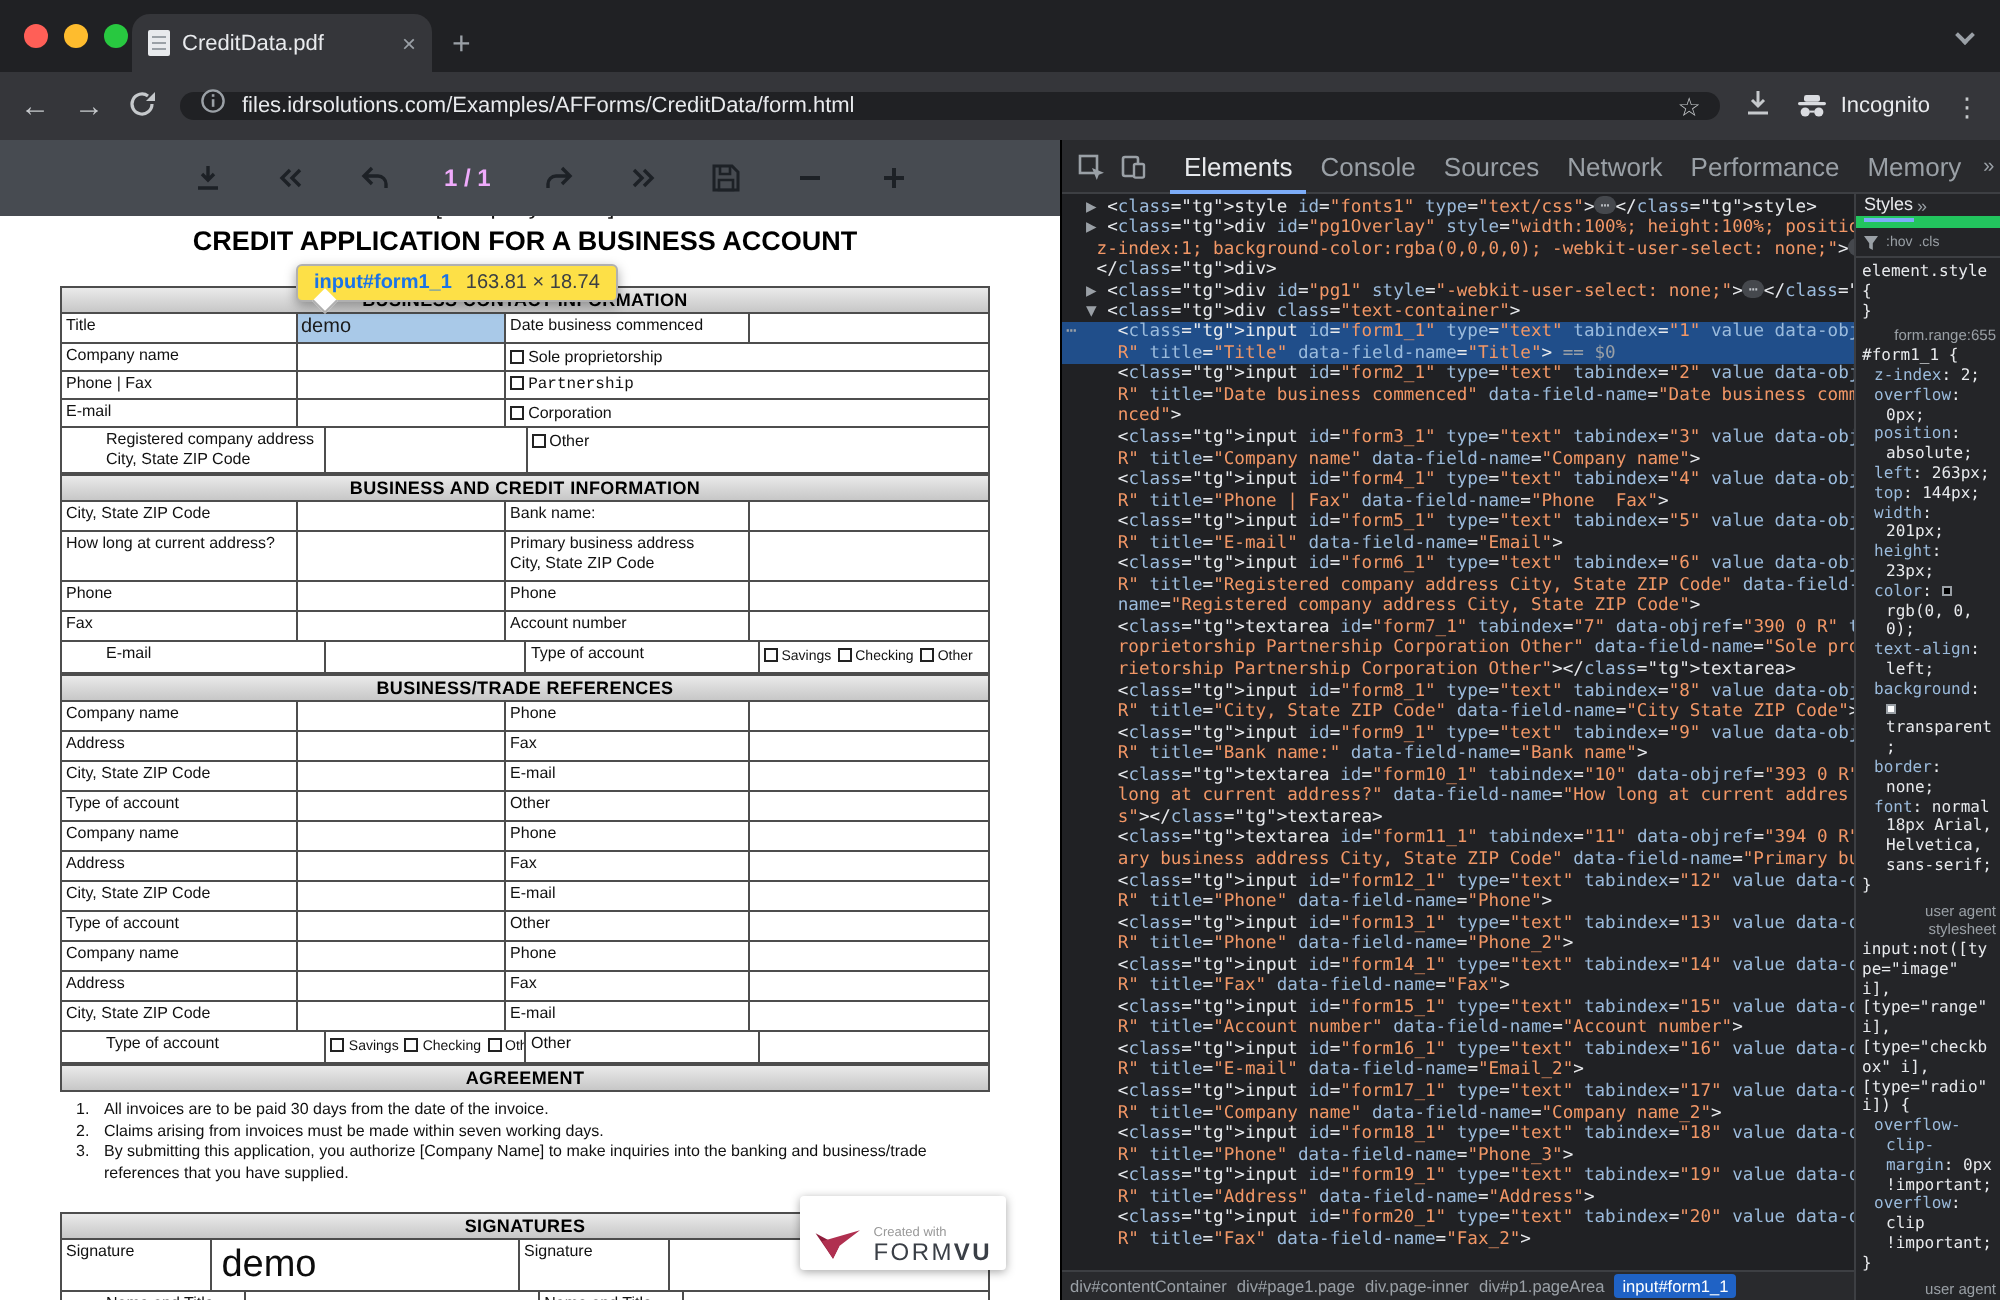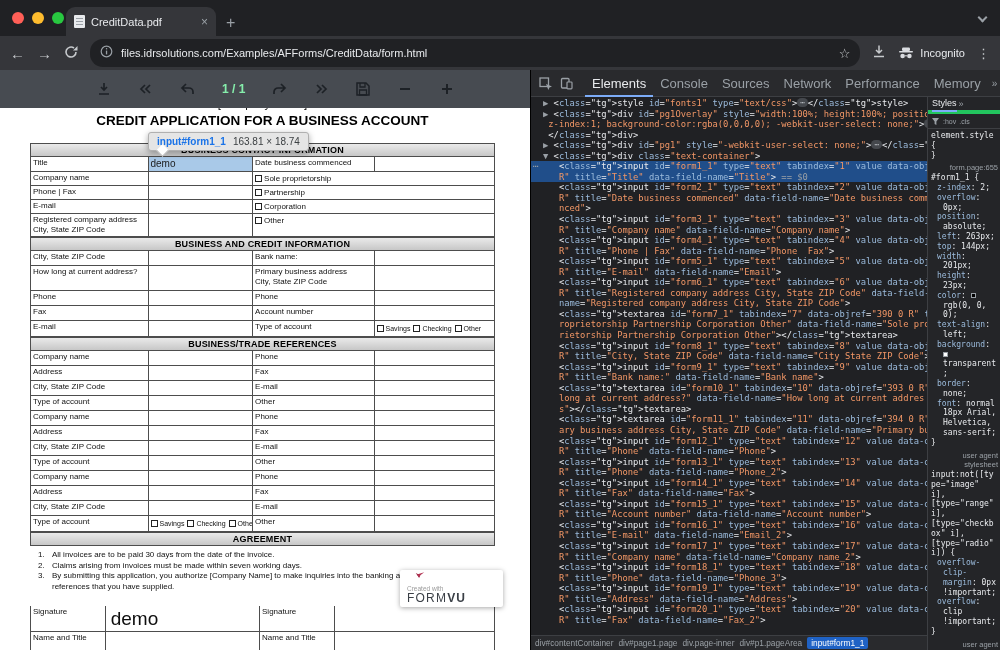--- a/index.html
+++ b/index.html
@@ -14,63 +14,63 @@
   .tab { margin-left:66px; width:150px; height:29px; background:#35363a; border-radius:9px 9px 0 0; display:flex; align-items:center; padding:0 8px; gap:6px; }
   .favicon { width:11px; height:13px; background:#e8eaed; border-radius:1px; position:relative; flex:none; }
   .favicon:before{content:"";position:absolute;left:2px;top:3px;width:7px;height:1px;background:#9aa0a6;box-shadow:0 3px 0 #9aa0a6,0 6px 0 #9aa0a6;}
   .tab-title { color:#e8eaed; font-size:11px; flex:1; white-space:nowrap; overflow:hidden; }
   .tab-close { color:#9aa0a6; font-size:12px; cursor:default; }
   .newtab { color:#9aa0a6; font-size:16px; margin:0 0 4px 10px; }
   .tab-chev { position:absolute; right:14px; top:14px; width:7px; height:7px; border-left:2px solid #9aa0a6; border-bottom:2px solid #9aa0a6; transform:rotate(-45deg); }
 
   .toolbar { height:34px; background:#35363a; display:flex; align-items:center; padding:0 10px; gap:12px; }
   .navbtn { color:#c6c9cc; font-size:15px; line-height:1; }
-  .omnibox { flex:1; height:28px; background:#202124; border-radius:13px; display:flex; align-items:center; padding:0 10px; gap:8px; }
+  .omnibox { flex:1; height:14px; background:#202124; border-radius:13px; display:flex; align-items:center; padding:0 10px; gap:8px; }
   .url { color:#e8eaed; font-size:11px; flex:1; white-space:nowrap; overflow:hidden; }
   .star { color:#c6c9cc; font-size:13px; }
   .incog { display:flex; align-items:flex-end; gap:6px; color:#e8eaed; font-size:11px; }
   .menu3 { color:#c6c9cc; font-size:13px; }
 
   
   .content { display:flex; height:580px; }
   .pane-left { position:relative; width:530px; background:#fff; overflow:hidden; }
 
   .viewer-toolbar { position:absolute; top:0; left:0; right:0; height:38px; background:#474b51; display:flex; align-items:center; gap:26px; padding-left:96px; z-index:20; }
   .vicon { display:flex; align-items:center; }
-  .pgind { color:#86efac; font-size:12px; font-weight:bold; }
+  .pgind { color:#f0abfc; font-size:12px; font-weight:bold; }
 
   .page-content { position:relative; width:465px; margin-left:30px; padding-top:28px; }
   .company { text-align:center; font-size:11.5px; height:13px; color:#111; }
   .ftitle { text-align:center; font-size:13.5px; font-weight:bold; color:#000; margin-top:2px; height:16px; margin-bottom:14px; }
 
   .sec { height:14px; background:linear-gradient(#eaeaea,#c7c7c7); border:1px solid #4d4d4d; font-weight:bold; font-size:9px; text-align:center; line-height:13px; color:#000; letter-spacing:.2px; }
   .ftable { border:1px solid #4d4d4d; border-top:none; }
   .trow { display:flex; border-bottom:1px solid #4d4d4d; }
-  .trow:last-child { border-bottom:none; }
+  .trow:last-child { border-bottom:none;margin-left:20px; }
   .cell { border-right:1px solid #4d4d4d; font-size:8px; padding:1px 2px; color:#111; overflow:hidden; line-height:10px; }
   .cell:last-child { border-right:none; }
   .cell.hl { background:#a9c9e8; font-size:10px; color:#1b1b1b; display:flex; align-items:center; }
   .cell.sig { font-size:19px; color:#0d0d0d; display:flex; align-items:center; padding-left:5px; }
   .cell.m div { line-height:9.5px; }
   .cb { display:inline-block; width:7px; height:7px; border:1px solid #222; background:#fff; margin-right:2px; vertical-align:-1px; }
   .cell.ck { font-size:7px; white-space:nowrap; padding-top:3px; }
   .cklb { margin-right:3px; }
   .cell.c2 { font-size:8px; padding-top:2px; }
 
   .agree { padding:4px 8px 6px 8px; font-size:8px; line-height:10.5px; color:#111; margin-bottom:8px; }
   .aitem { display:flex; }
   .anum { width:14px; flex:none; }
   .atext { flex:1; }
 
-  .tip { position:absolute; left:148px; top:62px; background:#e5e5e5; border:1px solid #b0b0b0; border-radius:3px; box-shadow:0 2px 6px rgba(0,0,0,.35); padding:3px 8px; font-size:10px; white-space:nowrap; z-index:30; }
+  .tip { position:absolute; left:148px; top:62px; background:#fde047; border:1px solid #b0b0b0; border-radius:3px; box-shadow:0 2px 6px rgba(0,0,0,.35); padding:3px 8px; font-size:10px; white-space:nowrap; z-index:30; }
   .tip:after { content:""; position:absolute; left:9px; bottom:-4.5px; width:8px; height:8px; background:#fff; border-right:1px solid #b0b0b0; border-bottom:1px solid #b0b0b0; transform:rotate(45deg); }
   .tname { color:#1a73e8; font-weight:bold; }
   .tdims { color:#3c4043; margin-left:7px; }
 
-  .fv { position:absolute; left:400px; top:500px; width:103px; height:37px; background:#fff; border-radius:2px; box-shadow:0 1px 5px rgba(0,0,0,.35); display:flex; align-items:flex-start; padding:2px 7px; gap:6px; z-index:10;flex-direction:column; }
+  .fv { position:absolute; left:400px; top:528px; width:103px; height:37px; background:#fff; border-radius:2px; box-shadow:0 1px 5px rgba(0,0,0,.35); display:flex; align-items:flex-end; padding:2px 7px; gap:6px; z-index:10; }
   .fv-txt { line-height:1.1; }
   .fv-sm { font-size:6.5px; color:#999; }
   .fv-brand { font-size:12px; color:#3a3f46; letter-spacing:1.2px; }
   .fv-brand b { font-weight:bold; }
 
   
   .devtools { width:470px; background:#202124; border-left:1px solid #000; display:flex; flex-direction:column; }
   .dt-toolbar { height:27px; background:#292a2d; border-bottom:1px solid #3d3f43; display:flex; align-items:center; padding:0 4px; flex:none; }
   .dt-icn { padding:0 4px; display:flex; align-items:center; position:relative; }
   .dt-sep { width:1px; height:16px; background:#3d3f43; margin:0 4px; }
@@ -88,21 +88,21 @@
   .cl { white-space:pre; height:10.55px; position:relative; padding-left:12px; }
   .csel { background:#204e8a; }
   .gut { position:absolute; left:2px; color:#9aa0a6; } .at { color:#9bbbdc; } .st { color:#f29766; }
   .ar { color:#9aa0a6; } .eq { color:#9aa0a6; }
   .el { display:inline-block; background:#45484d; color:#bdc1c6; border-radius:6px; padding:0 3px; font-size:7.5px; line-height:9px; vertical-align:1px; }
 
   .dt-crumbs { height:15px; background:#292a2d; border-top:1px solid #3d3f43; display:flex; align-items:center; font-size:8.3px; color:#9aa0a6; padding:0 4px; gap:5px; white-space:nowrap; overflow:hidden; flex:none; }
   .crumb.csel2 { background:#1f62c5; color:#fff; padding:0 4px; border-radius:2px; line-height:12px; }
 
   .dt-right { width:73px; border-left:1px solid #3d3f43; background:#242528; display:flex; flex-direction:column; }
-  .sp-tabs { height:17px; display:flex; align-items:center; border-bottom:4px solid #22c55e; padding:0 4px; gap:2px; flex:none;text-align:right; }
+  .sp-tabs { height:17px; display:flex; align-items:center; border-bottom:6px solid #22c55e; padding:0 4px; gap:2px; flex:none;text-align:right; }
   .sp-tab { color:#e8eaed; font-size:9px; height:17px; line-height:17px; box-shadow:inset 0 -2px 0 #7cacf8; }
   .sp-more { color:#9aa0a6; font-size:9px; }
   .sp-filter { height:15px; display:flex; align-items:center; gap:3px; border-bottom:1px solid #3d3f43; padding:0 3px; flex:none; color:#9aa0a6; font-size:7px; }
   .sp-content { flex:1; overflow:hidden; font-family:"DejaVu Sans Mono",monospace; font-size:8px; line-height:9.8px; color:#e8eaed; padding:2px 2px 0 3px; overflow-wrap:anywhere; }
   .sp-meta { color:#9aa0a6; font-size:7.5px; text-align:right; font-family:"Liberation Sans",sans-serif; margin-top:3px; }
   .sp-sel,.sp-selr { color:#e8eaed; }
   .sp-prop { padding-left:10px; text-indent:-6px; margin-left:2px; }
   .pn { color:#9bbbdc; } .pv { color:#e8eaed; }
   .sw { display:inline-block; width:5px; height:5px; border:1px solid #9aa0a6; margin-right:2px; }
   .sp-close { color:#e8eaed; }
@@ -228,21 +228,21 @@
                 <div class="cell i" style="width: 120px;"></div>
               </div>
               <div class="trow" style="height: 14px;">
                 <div class="cell l" style="width: 118px;">Company name</div>
                 <div class="cell i" style="width: 105px;"></div>
                 <div class="cell c2" style="width: 242px;"><span class="cb"></span><span>Sole proprietorship</span></div>
               </div>
               <div class="trow" style="height: 14px;">
                 <div class="cell l" style="width: 118px;">Phone | Fax</div>
                 <div class="cell i" style="width: 105px;"></div>
-                <div class="cell c2" style="width: 242px;"><span class="cb"></span><span>Partnership</span></div>
+                <div class="cell c2" style="width: 242px; font-family: Liberation Mono, monospace;"><span class="cb"></span><span>Partnership</span></div>
               </div>
               <div class="trow" style="height: 14px;">
                 <div class="cell l" style="width: 118px;">E-mail</div>
                 <div class="cell i" style="width: 105px;"></div>
                 <div class="cell c2" style="width: 242px;"><span class="cb"></span><span>Corporation</span></div>
               </div>
               <div class="trow" style="height: 22px;">
                 <div class="cell m" style="width: 118px;">
                   <div>Registered company address</div>
                   <div>City, State ZIP Code</div>
@@ -370,20 +370,21 @@
               </div>
               <div class="aitem">
                 <span class="anum">2.</span>
                 <span class="atext">Claims arising from invoices must be made within seven working days.</span>
               </div>
               <div class="aitem">
                 <span class="anum">3.</span>
                 <span class="atext">By submitting this application, you authorize [Company Name] to make inquiries into the banking and business/trade references that you have supplied.</span>
               </div>
             </div>
+            <div class="sec">SIGNATURES</div>
             <div class="ftable">
               <div class="trow" style="height: 26px;">
                 <div class="cell l" style="width: 75px;">Signature</div>
                 <div class="cell sig" style="width: 155px;">demo</div>
                 <div class="cell l" style="width: 75px;">Signature</div>
                 <div class="cell i" style="width: 160px;"></div>
               </div>
               <div class="trow" style="height: 26px;">
                 <div class="cell l" style="width: 75px;">Name and Title</div>
                 <div class="cell i" style="width: 155px;"></div>
@@ -518,21 +519,21 @@
           <div class="sp-filter">
             <svg width="9" height="9" viewBox="0 0 9 9">
                 <path d="M1 1h7L5.4 4.6V8L3.6 7V4.6Z" fill="#9aa0a6"></path>
               </svg>
             <span>:hov</span>
             <span>.cls</span>
           </div>
           <div class="sp-content">
               <div class="sp-sel">element.style {</div>
               <div class="sp-close">}</div>
-              <div class="sp-meta">form.page:655</div>
+              <div class="sp-meta">form.range:655</div>
               <div class="sp-selr">#form1_1 {</div>
               <div class="sp-prop"><span class="pn">z-index</span>: <span class="pv">2;</span></div>
               <div class="sp-prop"><span class="pn">overflow</span>: <span class="pv">0px;</span></div>
               <div class="sp-prop"><span class="pn">position</span>: <span class="pv">absolute;</span></div>
               <div class="sp-prop"><span class="pn">left</span>: <span class="pv">263px;</span></div>
               <div class="sp-prop"><span class="pn">top</span>: <span class="pv">144px;</span></div>
               <div class="sp-prop"><span class="pn">width</span>: <span class="pv">201px;</span></div>
               <div class="sp-prop"><span class="pn">height</span>: <span class="pv">23px;</span></div>
               <div class="sp-prop"><span class="pn">color</span>: <span class="sw" style="background: rgb(0, 0, 0);"></span><span class="pv">rgb(0, 0, 0);</span></div>
               <div class="sp-prop"><span class="pn">text-align</span>: <span class="pv">left;</span></div>

